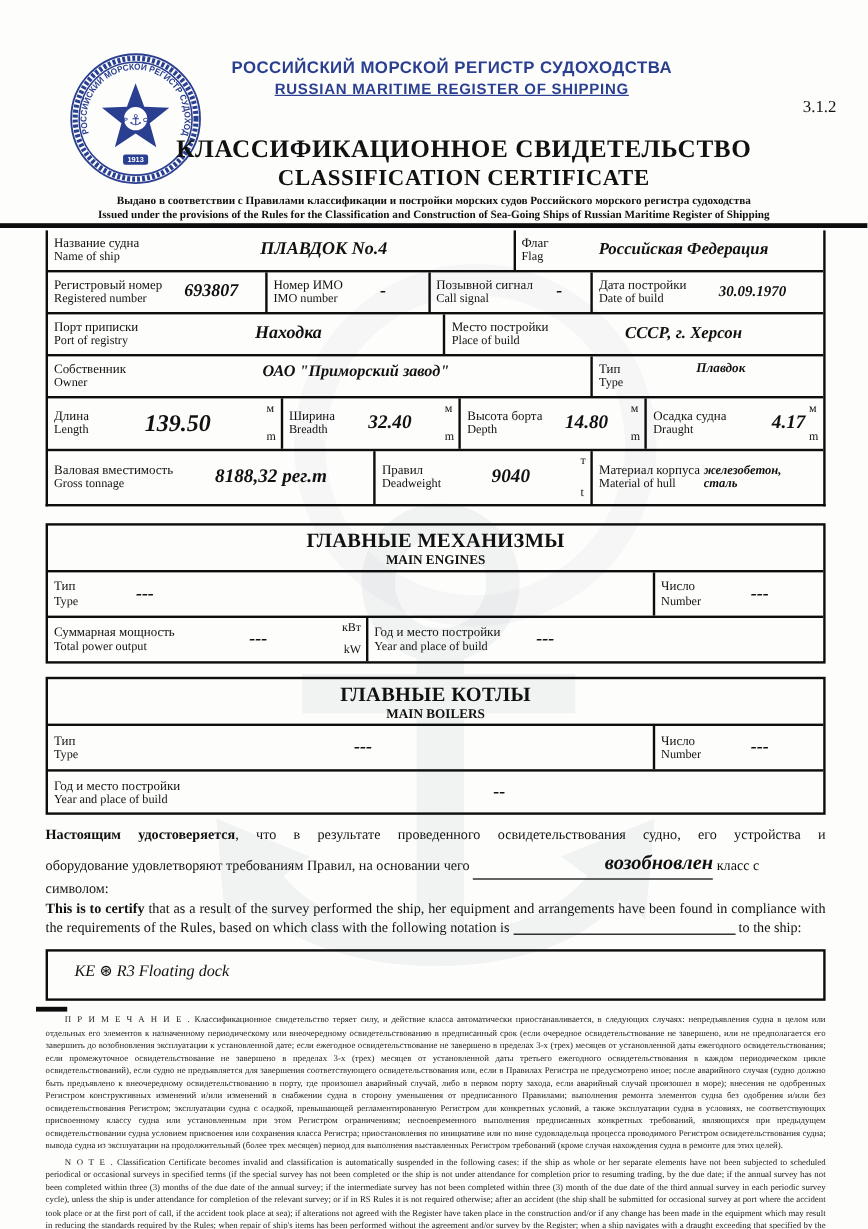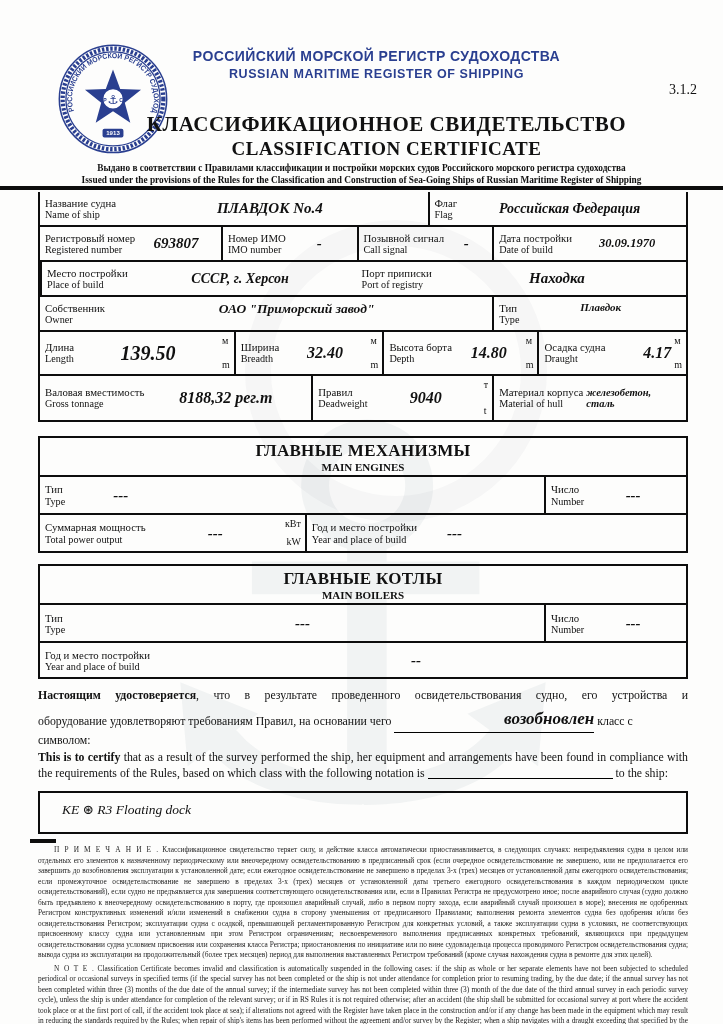--- a/index.html
+++ b/index.html
@@ -6,21 +6,21 @@
   body{width:723px;height:1024px;background:#fdfdfc;font-family:"Liberation Serif","DejaVu Serif",serif;color:#111;position:relative;overflow:hidden;}
   .page{position:relative;width:723px;height:1024px;}
   
   .wm-anchor{position:absolute;left:130px;top:360px;font-size:520px;line-height:1;color:rgba(45,65,95,0.055);font-family:"DejaVu Sans",sans-serif;z-index:0;user-select:none;}
   .wm-circle{position:absolute;left:245px;top:220px;width:250px;height:250px;border:26px solid rgba(45,65,95,0.035);border-radius:50%;z-index:0;}
   
   .hdr{position:absolute;top:0;left:0;right:0;height:192px;z-index:2;}
   .logo{position:absolute;left:56px;top:40px;width:114px;height:114px;}
   .org{position:absolute;left:160px;right:130px;top:48px;text-align:center;color:#2a3f90;font-family:"Liberation Sans","DejaVu Sans",sans-serif;font-weight:bold;}
   .org .ru{font-size:14px;letter-spacing:.4px;}
-  .org .en{font-size:12.5px;letter-spacing:.6px;margin-top:3px;}
+  .org .en{font-size:12.5px;letter-spacing:.6px;margin-top:3px;text-decoration:underline;}
   .refnum{position:absolute;right:26px;top:82px;font-size:14px;}
   .titles{position:absolute;left:70px;right:20px;top:112px;text-align:center;font-weight:bold;}
   .titles .ru{font-size:21px;letter-spacing:.5px;}
   .titles .en{font-size:19px;letter-spacing:.5px;margin-top:1px;}
   .issued{position:absolute;left:0;right:0;top:163px;text-align:center;font-weight:bold;font-size:9.3px;line-height:1.25;}
   .rule{position:absolute;left:0;right:0;top:186px;height:4px;background:#0d0d0d;}
   
   .content{position:absolute;top:192px;left:38px;width:650px;z-index:1;}
   .tbl{border:2px solid #0d0d0d;border-top:none;}
   .row{display:flex;border-top:2px solid #0d0d0d;}
@@ -144,33 +144,33 @@
         </div>
         <div class="cell" style="width:30%">
           <div class="lbl">
               <div>Дата постройки</div>
               <div class="en">Date of build</div>
             </div>
           <div class="val sm">30.09.1970</div>
         </div>
       </div>
       <div class="row">
+        <div class="cell first" style="width:51%">
+          <div class="lbl">
+              <div>Порт приписки</div>
+              <div class="en">Port of registry</div>
+            </div>
+          <div class="val">Находка</div>
+        </div>
         <div class="cell" style="width:49%">
           <div class="lbl">
               <div>Место постройки</div>
               <div class="en">Place of build</div>
             </div>
           <div class="val" style="font-size:14px">СССР, г. Херсон</div>
-        </div>
-        <div class="cell first" style="width:51%">
-          <div class="lbl">
-              <div>Порт приписки</div>
-              <div class="en">Port of registry</div>
-            </div>
-          <div class="val">Находка</div>
         </div>
       </div>
       <div class="row">
         <div class="cell first" style="width:70%">
           <div class="lbl">
               <div>Собственник</div>
               <div class="en">Owner</div>
             </div>
           <div class="val" style="font-size:13.5px;align-items:flex-start;padding-top:2px">ОАО "Приморский завод"</div>
         </div>

